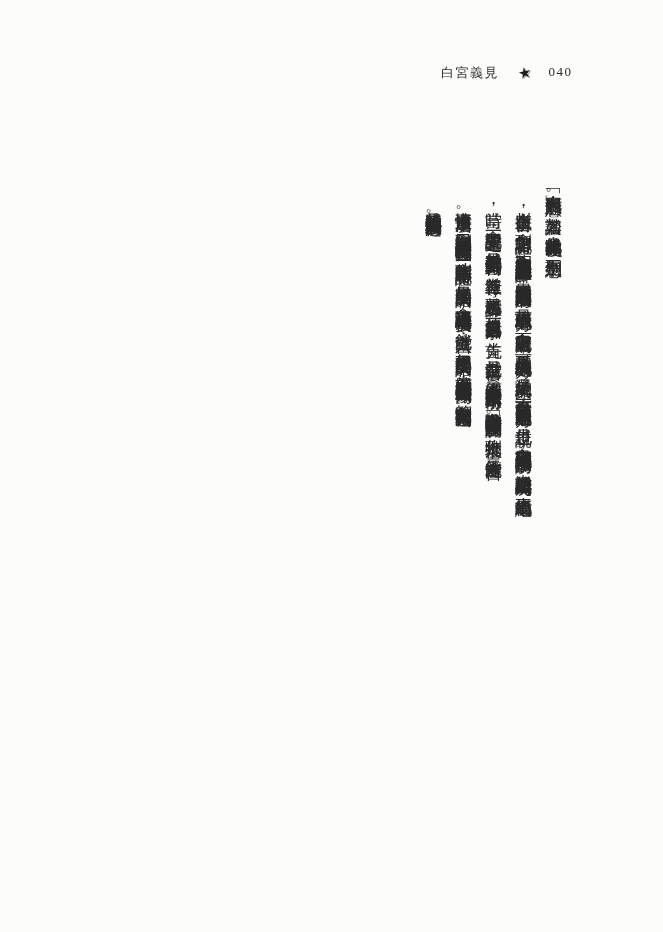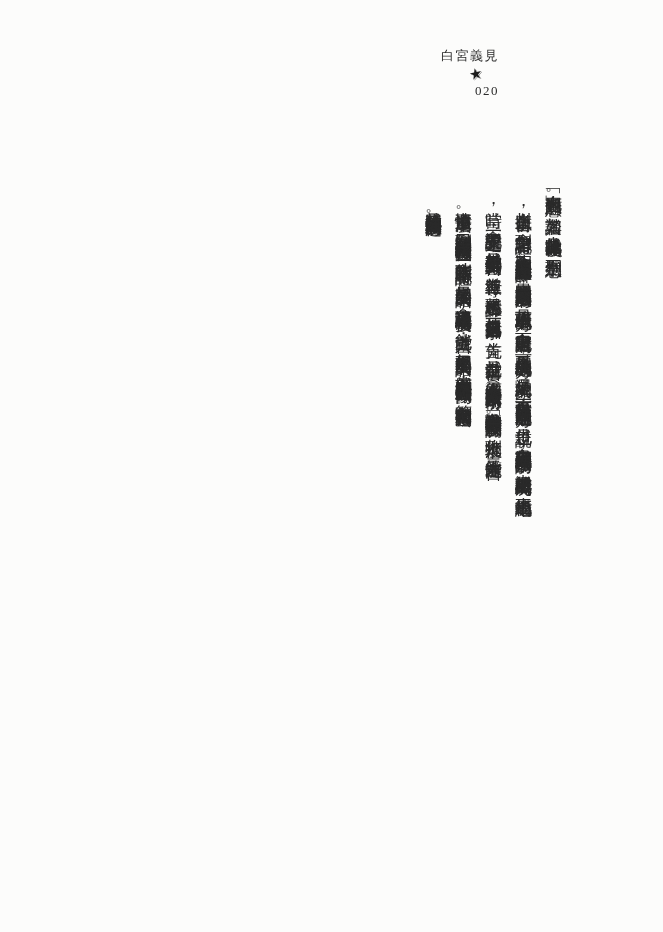--- a/index.html
+++ b/index.html
@@ -13,29 +13,28 @@
     height: 932px;
     margin: 0 auto;
     background: #fcfcfb;
     overflow: hidden;
     font-family: "Liberation Serif", "DejaVu Serif", serif;
     color: #262626;
   }
   
   .page-header {
     position: absolute;
-    top: 47px;
+    top: 64px;
     left: 441px;
     display: flex;
-    align-items: flex-end;
+    align-items: flex-start;
     font-size: 13px;
     letter-spacing: 1px;
     color: #2c2c2c;
     white-space: nowrap;
-    flex-direction: column;
   }
   .book-title {
     letter-spacing: 1.5px;
   }
   .star {
     display: inline-block;
     margin: 0 17px 0 19px;
     font-size: 15px;
     letter-spacing: 0;
     transform: rotate(-12deg);
@@ -69,21 +68,21 @@
   }
 </style>
 </head>
 <body>
 
 <div class="page">
 
   <header class="page-header">
     <span class="book-title">白宮義見</span>
     <span class="star">★</span>
-    <span class="page-number">020</span>
+    <span class="page-number">040</span>
   </header>
 
   <main class="body-text">
     <p>也有「困難」的意思。證如其名，也就是除非你夠強硬，不然別想拿到。</p>
     <p class="indent">在川普上台以前，想拿到白宮記者證，比拿到五角大廈或美國國務院記者證還要困難許多。畢竟美國國務院或國防部只是政府機關，是政府職員上下班的地方，而白宮記者每天進出的，可不只是美國總統辦公的地方，還是「總統的家」。白宮可是世界第一大國的領導人一家起居的地方，也就是說，白宮記者是每天進到總統的家進行採訪的，記者證的考核自然不能馬虎，也不能輕易地給。</p>
     <p class="indent">當時，拿記者證的要求之一，就是幾乎每一天都要到白宮報到，並進行報導。聽起來也許不難，但執行起來又是另外一回事了。首先，就是在進白宮前，必須在二十四小時前遞出申請（後來改爲四十八小時前），讓白宮特勤人員對你進行徹底的「背景調查」。收到批准後，第二天才能進白宮。</p>
     <p class="indent">事情還沒這麼簡單。到白宮門口憑相關身分證件經由特勤人員再次檢查後，才能拿到一張臨時記者證。如果是美國公民的話，拿著記者證通過「機場式」的安檢後，就能進入白宮；但如果不是美國公民的話，就必須在四面由鐵柵欄圍起來的露天區域內等候，等白宮新聞官出來把人領進去。</p>
     <p class="indent">這就是美國媒體和外國媒體的差別待遇。</p>
   </main>
 

